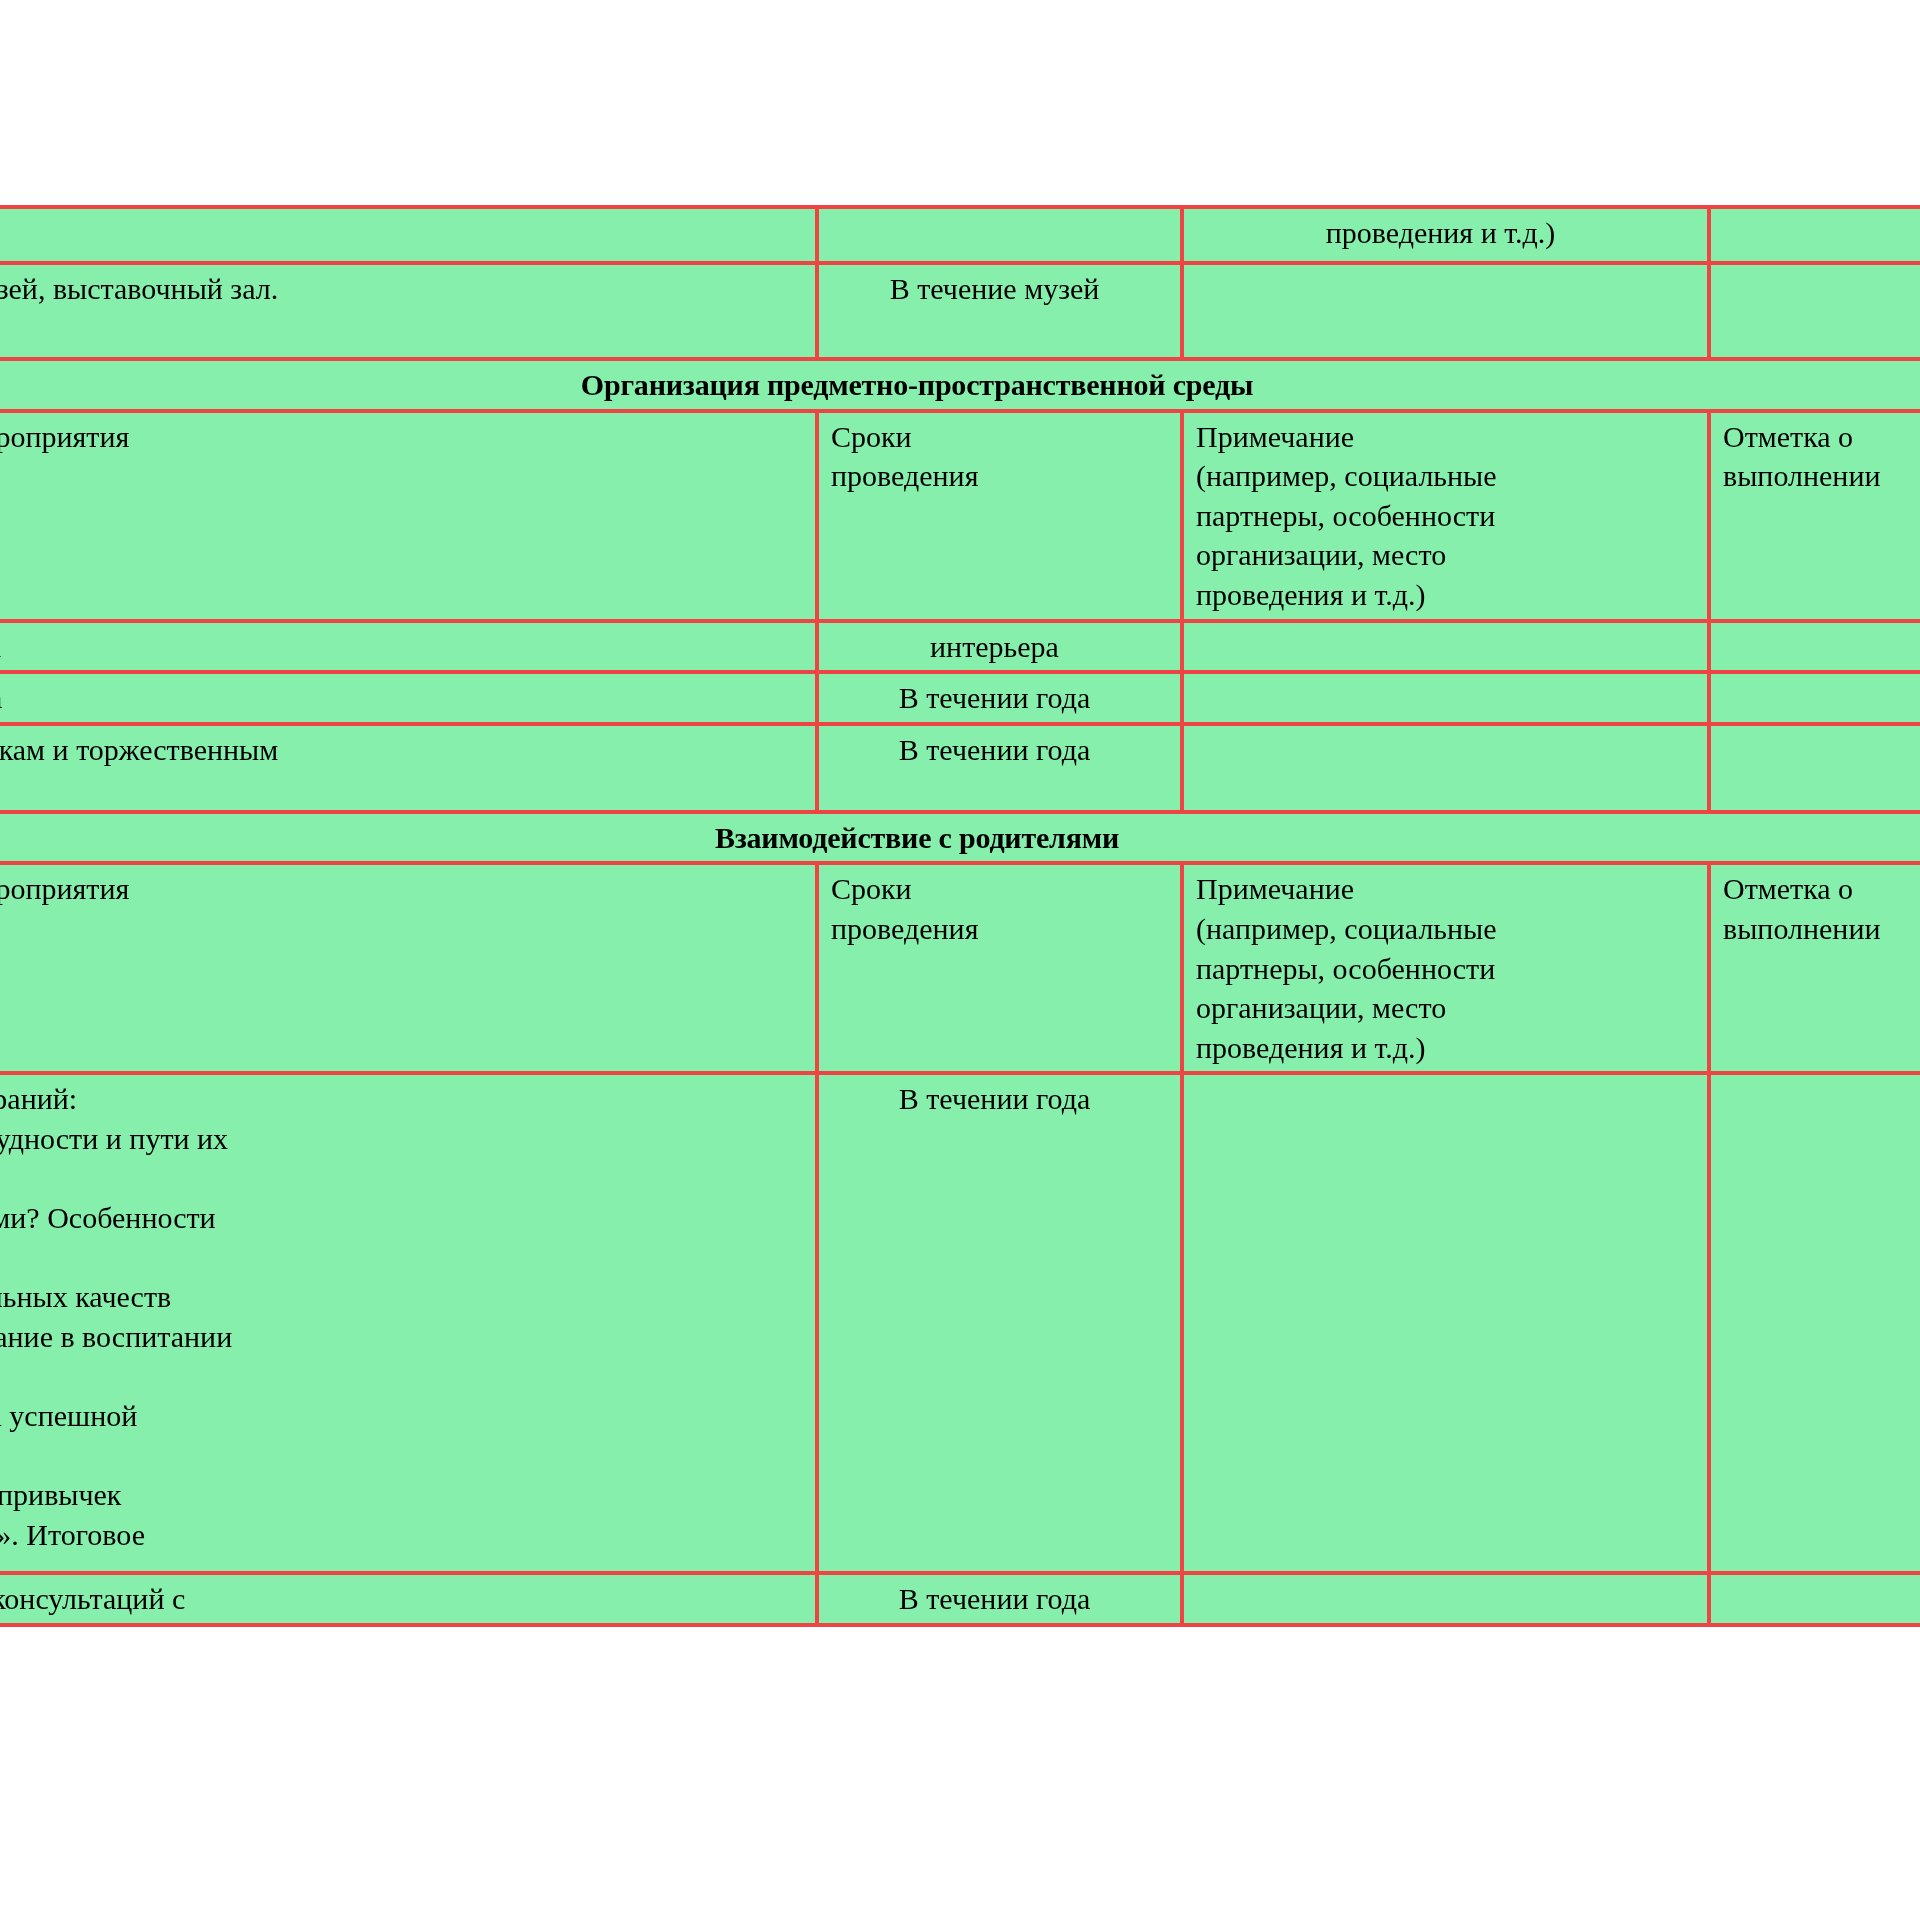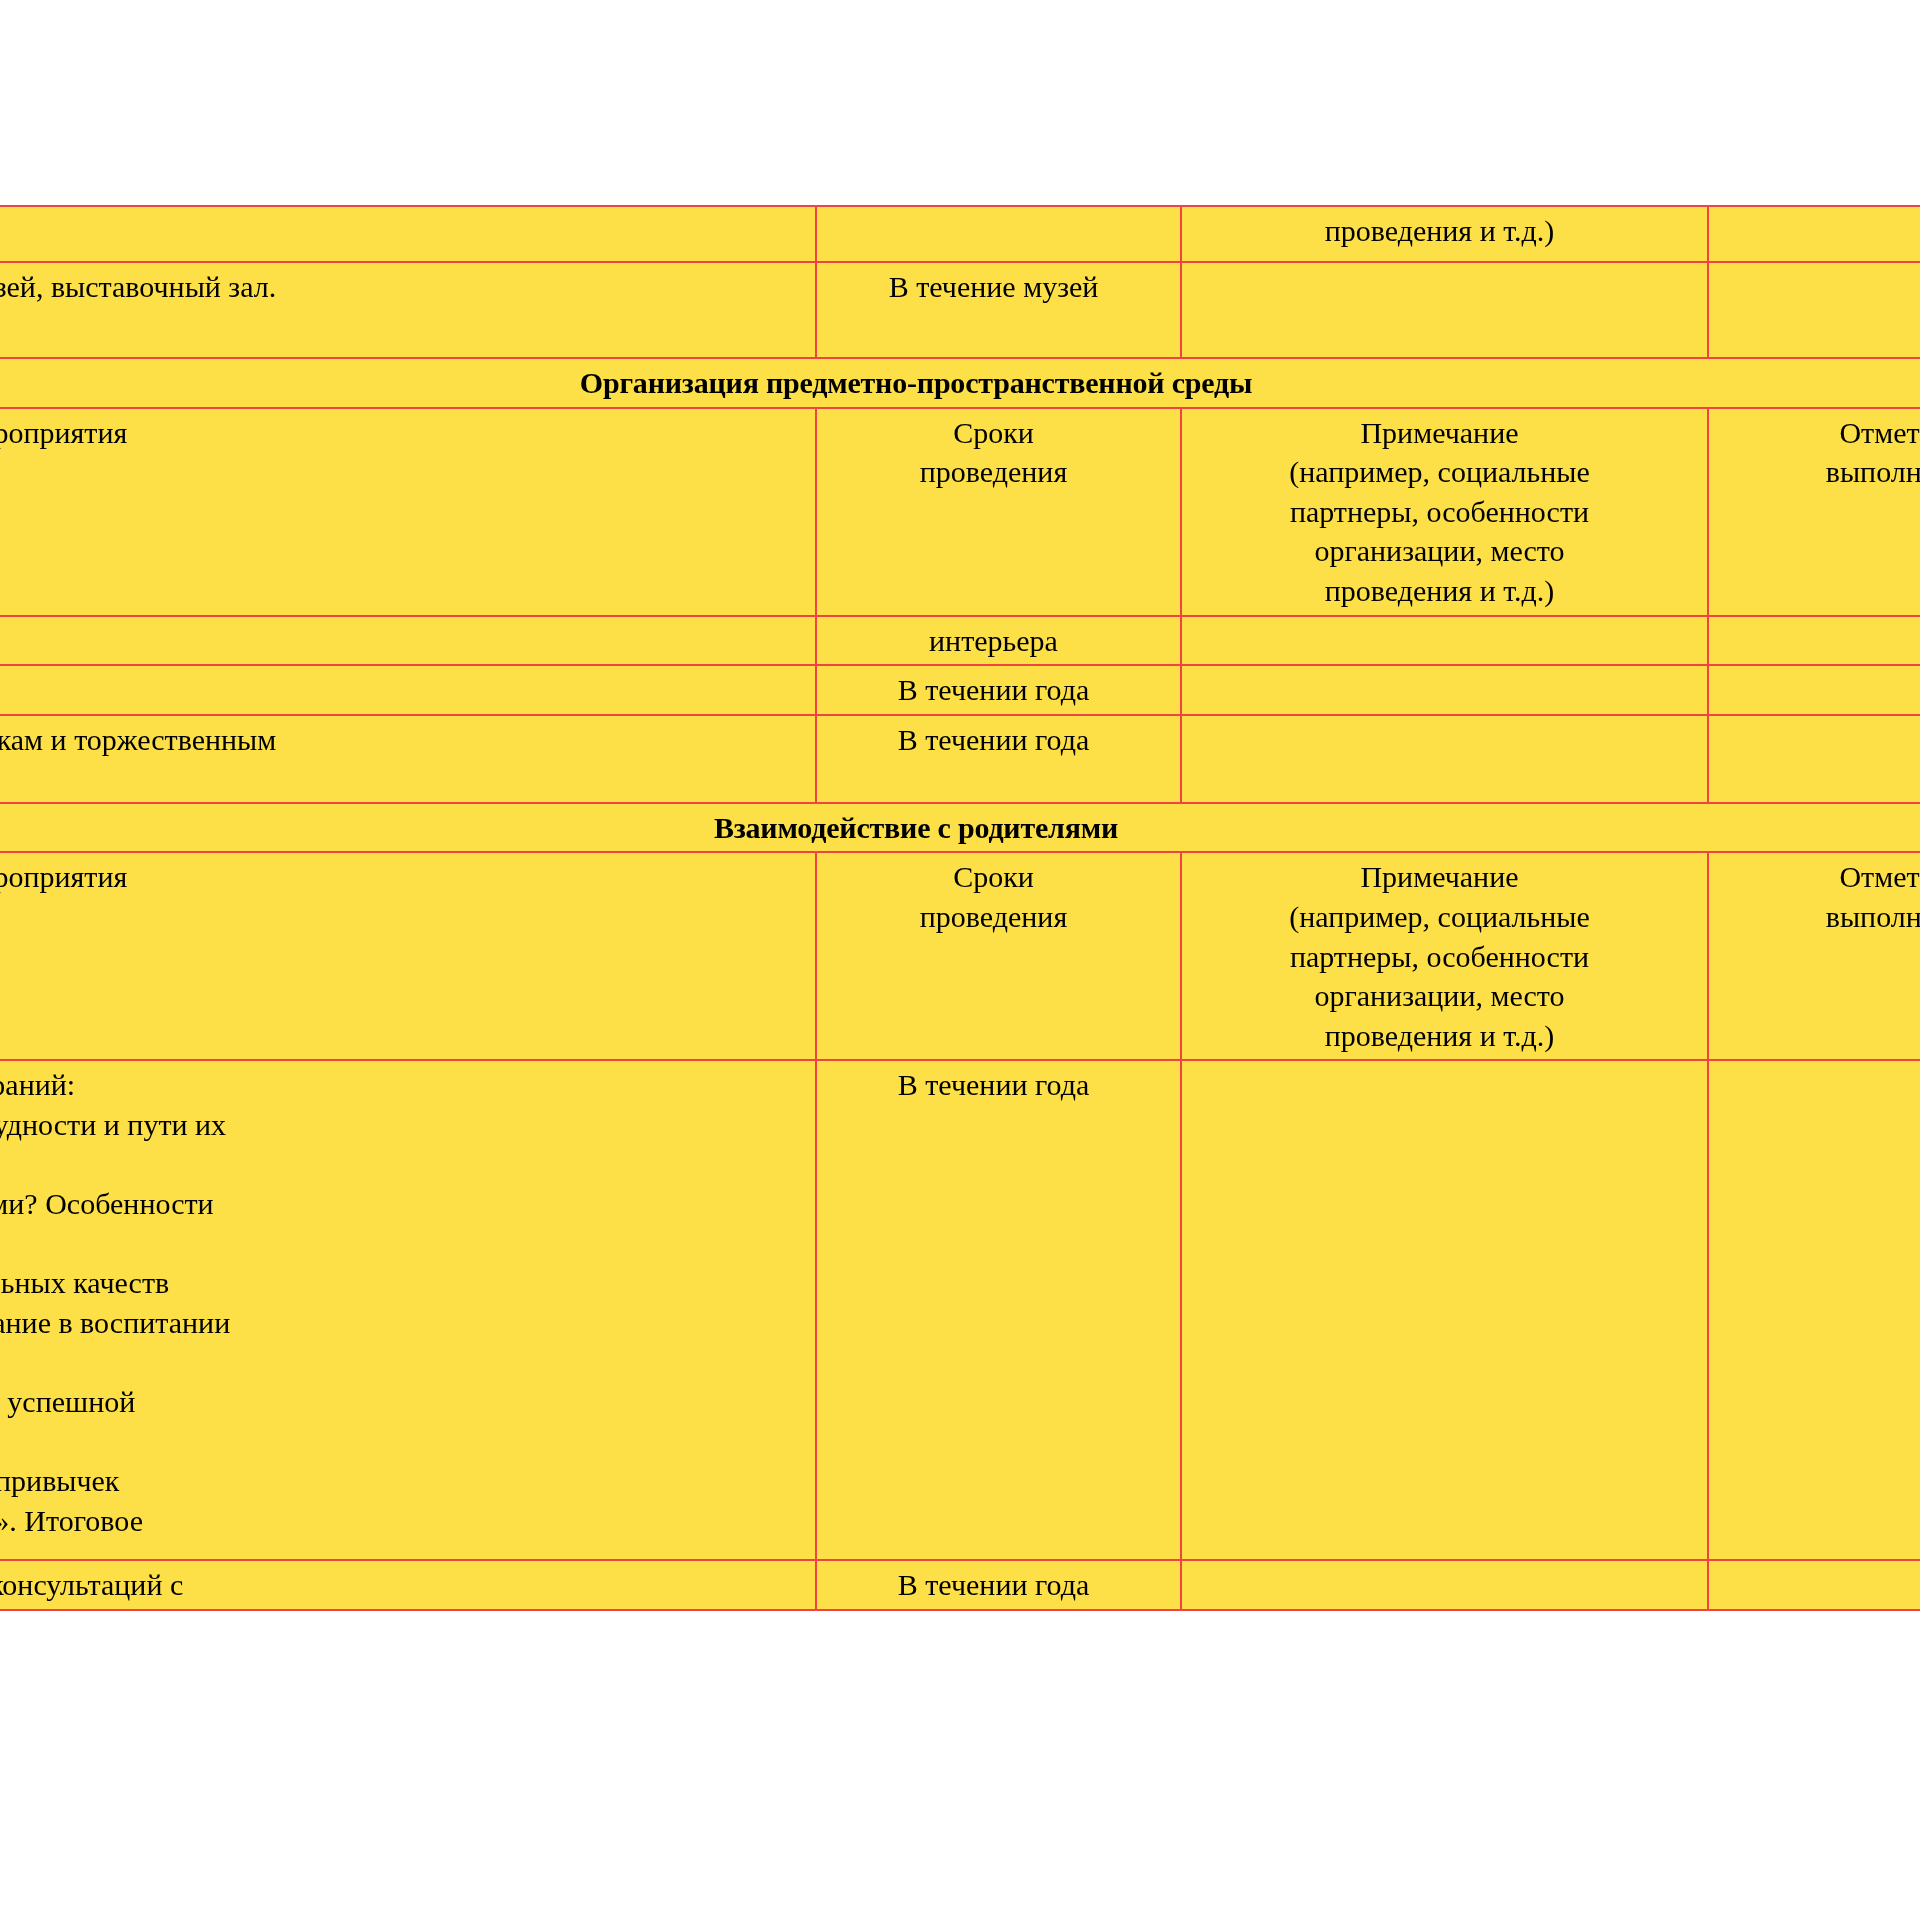--- a/index.html
+++ b/index.html
@@ -41,24 +41,24 @@
     top: 0;
     left: -270px;           
     width: 2380px;
     border-collapse: collapse;
     table-layout: fixed;
     font-size: 30px;
     line-height: 1.32;
   }
 
   table.plan-table td {
-    border: 2px solid #ef4444;
+    border: 4px solid #ef4444;
     padding: 4px 22px 4px 12px;
     vertical-align: top;
-    background: #fde047;
+    background: #86efac;
   }
 
   
   col.c-event  { width: 1085px; }
   col.c-dates  { width: 365px; }
   col.c-note   { width: 527px; }
   col.c-mark   { width: 403px; }
 
   td.dates, td.note, td.mark { text-align: center; }
   td.event { text-align: left; }
@@ -66,21 +66,21 @@
   td.section-band {
     background: #f2f2f2;
     text-align: center;
     font-weight: bold;
     letter-spacing: -0.2px;
     padding: 6px 0 7px 0;
     font-size: 30px;
   }
 
   td.head-cell {
-    text-align: center;
+    text-align: left;
     font-weight: normal;
   }
   td.head-cell.event-head {
     text-align: left;
     padding-left: 30px;
   }
 
   .hdr-sub { display: block; }
 
   .row-tall-1 { height: 56px; }

